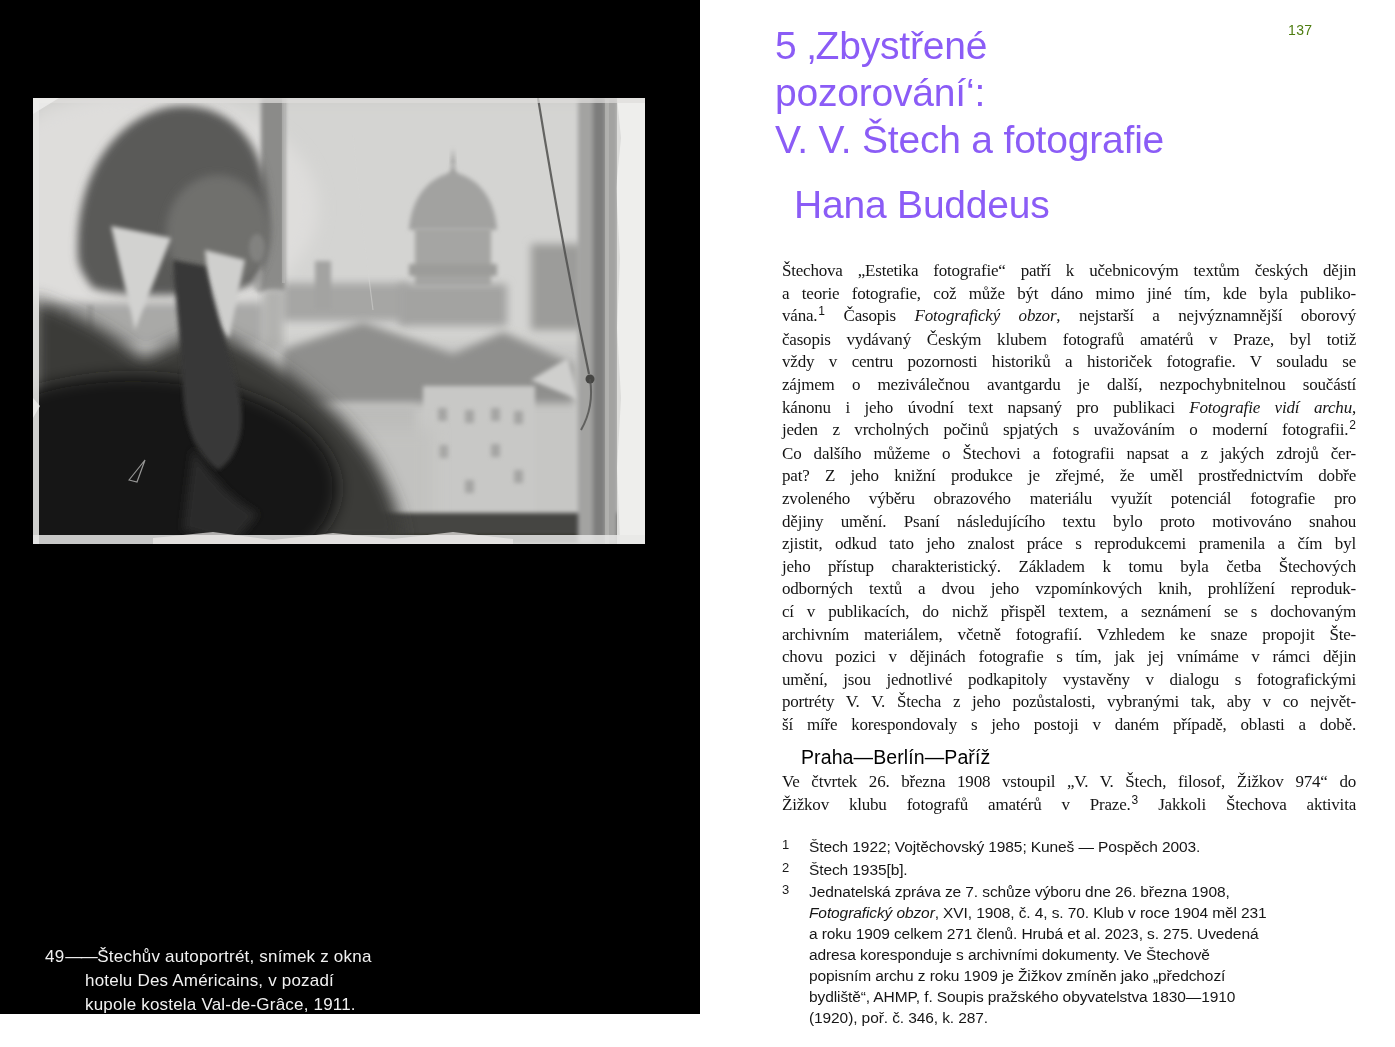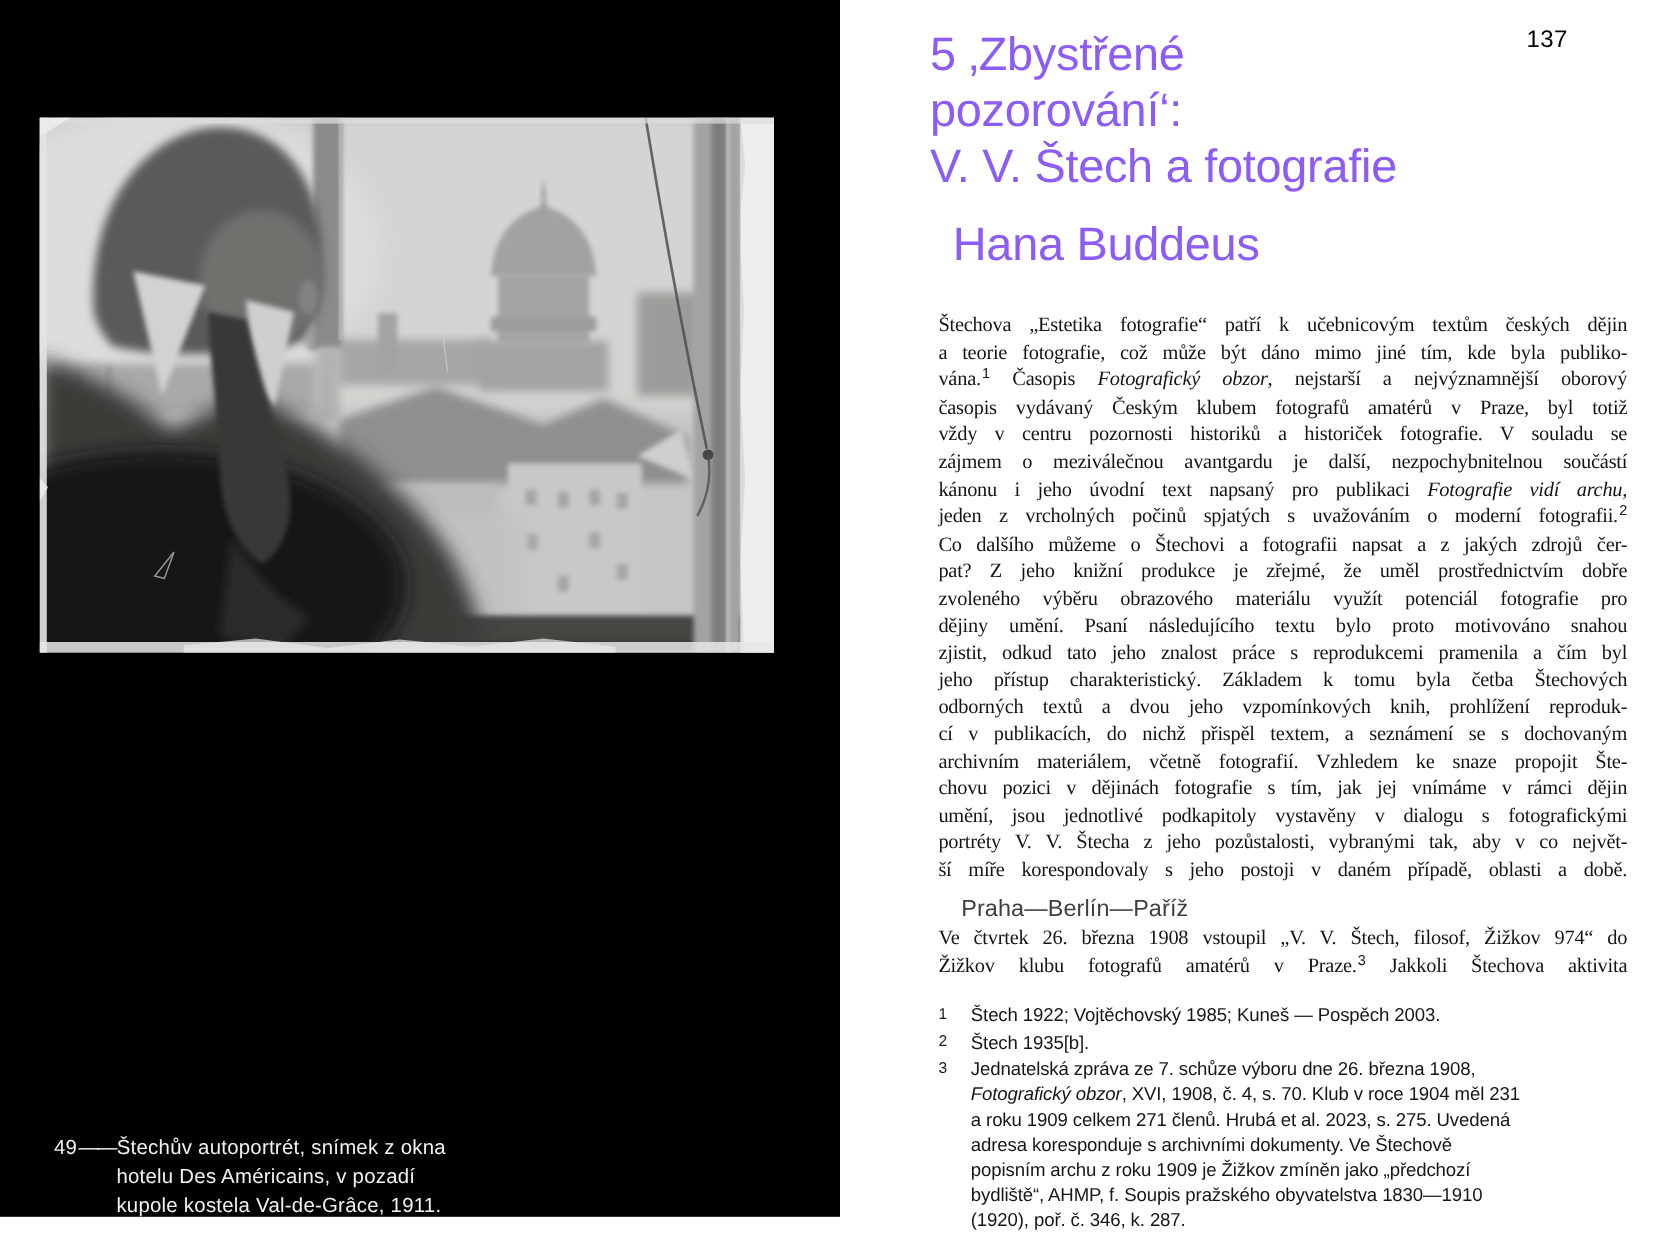--- a/index.html
+++ b/index.html
@@ -8,39 +8,39 @@
     background:#ffffff;font-family:"Liberation Sans",sans-serif;
   }
   
   .left-page{position:absolute;left:0;top:0;width:700px;height:1014px;background:#000;}
   .photo-wrap{position:absolute;left:33px;top:98px;width:612px;height:446px;}
   .caption{
     position:absolute;left:45px;top:945px;color:#f1f1f1;
     font-size:17px;line-height:24px;letter-spacing:.2px;font-weight:400;
   }
   .caption-line{white-space:nowrap;}
-  .caption-line.cont{margin-left:52px;}
+  .caption-line.cont{margin-left:40px;}
   .cap-sep{letter-spacing:-1.5px;margin:0 1px;}
   
   .right-page{position:absolute;left:700px;top:0;width:695px;height:1047px;background:#ffffff;color:#131313;}
-  .page-num{position:absolute;left:572px;top:22px;font-size:20px;letter-spacing:.4px;color:#000000;}
+  .page-num{position:absolute;left:588px;top:22px;font-size:14px;letter-spacing:.4px;color:#4d7c0f;}
   .chapter-title{
     position:absolute;left:75px;top:22px;font-size:39px;line-height:47px;
     letter-spacing:-.2px;color:#8b5cf6;white-space:nowrap;font-weight:400;
   }
   .chapter-title .author-line{padding-left:19px;margin-top:18px;}
   .body-col{
     position:absolute;left:82px;top:260px;width:574px;
     font-family:"Liberation Serif",serif;font-size:17px;line-height:22.6px;
     letter-spacing:-.2px;word-spacing:-.3px;color:#141414;
   }
   .body-line{text-align:justify;text-align-last:justify;}
   .subhead{
     font-family:"Liberation Sans",sans-serif;font-size:19.5px;line-height:23px;
-    padding-left:19px;margin-top:10px;margin-bottom:2px;letter-spacing:.1px;color:#404040;
+    padding-left:19px;margin-top:10px;margin-bottom:2px;letter-spacing:.1px;color:#000000;
     word-spacing:0;
   }
   .it{font-style:italic;}
   .sup{
     font-family:"Liberation Sans",sans-serif;font-size:12px;
     position:relative;top:-6px;margin-left:1px;letter-spacing:0;
   }
   .footnotes{position:absolute;left:82px;top:836px;width:562px;}
   .fn{display:flex;margin-bottom:1.5px;}
   .fn-num{

